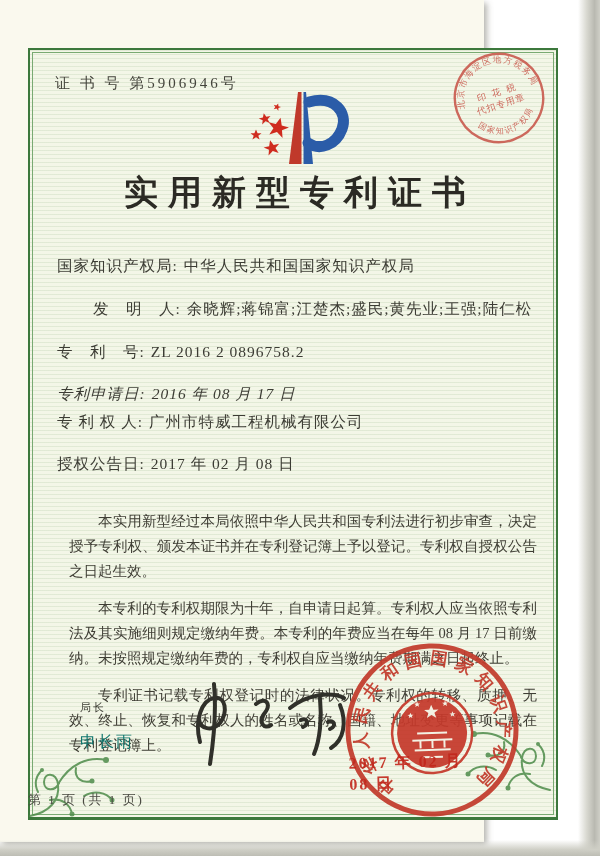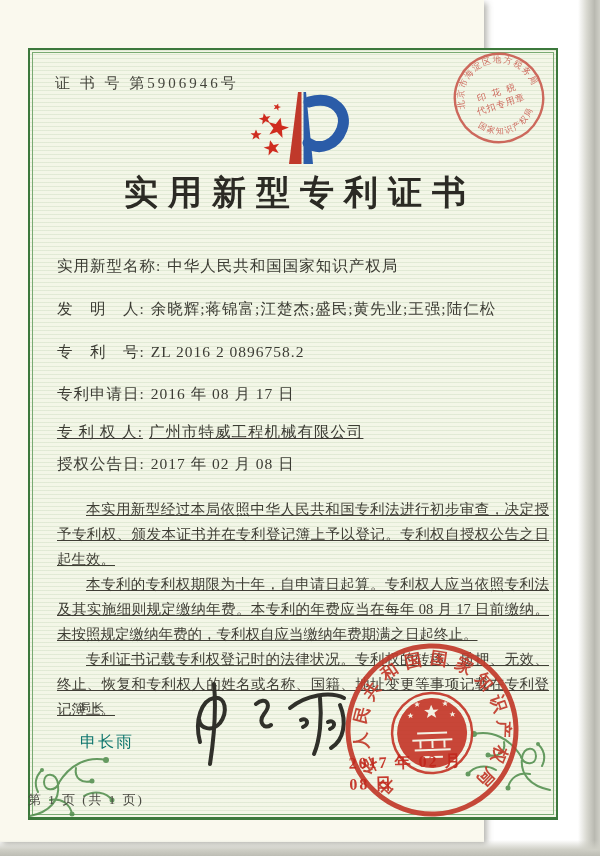--- a/index.html
+++ b/index.html
@@ -26,24 +26,24 @@
       #f3f6e7;}
   .frame-inner{position:absolute;inset:2px;border:1px solid #79aa72;pointer-events:none;}
   
   .cert-no{position:absolute;left:55px;top:74px;font-size:15px;letter-spacing:3px;color:#44443c;}
   .logo{position:absolute;left:242px;top:86px;width:122px;height:84px;}
   .title{position:absolute;left:28px;top:170px;width:530px;text-align:center;
     font-size:34px;font-weight:bold;letter-spacing:10px;color:#2b2a24;margin-left:7px;}
   .fields{position:absolute;left:57px;top:256px;width:495px;font-size:15.5px;color:#3c3c34;}
   .field-row{position:absolute;left:0;white-space:nowrap;letter-spacing:1px;}
   .field-row .val{margin-left:6px;}
-  .r0{top:0px;} .r1{top:43px;} .r2{top:86px;} .r3{top:128px;} .r4{top:166px;text-decoration:underline;} .r5{top:198px;}
+  .r0{top:0px;} .r1{top:43px;margin-left:36px;} .r2{top:86px;} .r3{top:128px;font-style:italic;} .r4{top:156px;} .r5{top:198px;}
   .body-text{position:absolute;left:57px;top:497px;width:492px;
     font-size:14.5px;line-height:25px;text-align:justify;color:#3f3e35;}
-  .body-text p{margin:0;text-indent:2em;text-decoration:underline;}
+  .body-text p{margin:12px;text-indent:2em;}
   .sign-title{position:absolute;left:80px;top:700px;font-size:11px;letter-spacing:2px;color:#3a3a32;font-family:Liberation Serif, serif;}
   .sign-name{position:absolute;left:80px;top:732px;font-size:16px;letter-spacing:2px;color:#0f766e;}
   .signature{position:absolute;left:168px;top:678px;width:195px;height:95px;}
   .footer{position:absolute;left:28px;top:791px;width:530px;text-align:left;
     font-size:13px;letter-spacing:2px;color:#4a4a42;}
   
   .tax-stamp{position:absolute;left:451px;top:50px;width:96px;height:96px;
     transform:rotate(-18deg);opacity:.88;}
   .main-seal{position:absolute;left:342px;top:640px;width:180px;height:180px;
     transform:rotate(-2deg);opacity:.93;}
@@ -77,21 +77,21 @@
     </g>
     <polygon fill="#c0392b" points="56,6 59.5,6 59.5,78 47,78"></polygon>
     <polygon fill="#2b5ca8" points="61.5,6 64,6 71,78 61.5,78"></polygon>
     <path d="M67,16 C93,9 106,27 100,43 C94,59 78,65 66,57" fill="none" stroke="#2b5ca8" stroke-width="11" stroke-linecap="round"></path>
   </svg>
 
   <div class="title">实用新型专利证书</div>
 
   <div class="fields">
     <div class="field-row r0">
-      <span class="lbl">实用新型名称:</span><span class="val">中华人民共和国国家知识产权局</span>
+      <span class="lbl">国家知识产权局:</span><span class="val">中华人民共和国国家知识产权局</span>
     </div>
     <div class="field-row r1">
       <span class="lbl">发　明　人:</span><span class="val">余晓辉;蒋锦富;江楚杰;盛民;黄先业;王强;陆仁松</span>
     </div>
     <div class="field-row r2">
       <span class="lbl">专　利　号:</span><span class="val">ZL 2016 2 0896758.2</span>
     </div>
     <div class="field-row r3">
       <span class="lbl">专利申请日:</span><span class="val">2016 年 08 月 17 日</span>
     </div>

